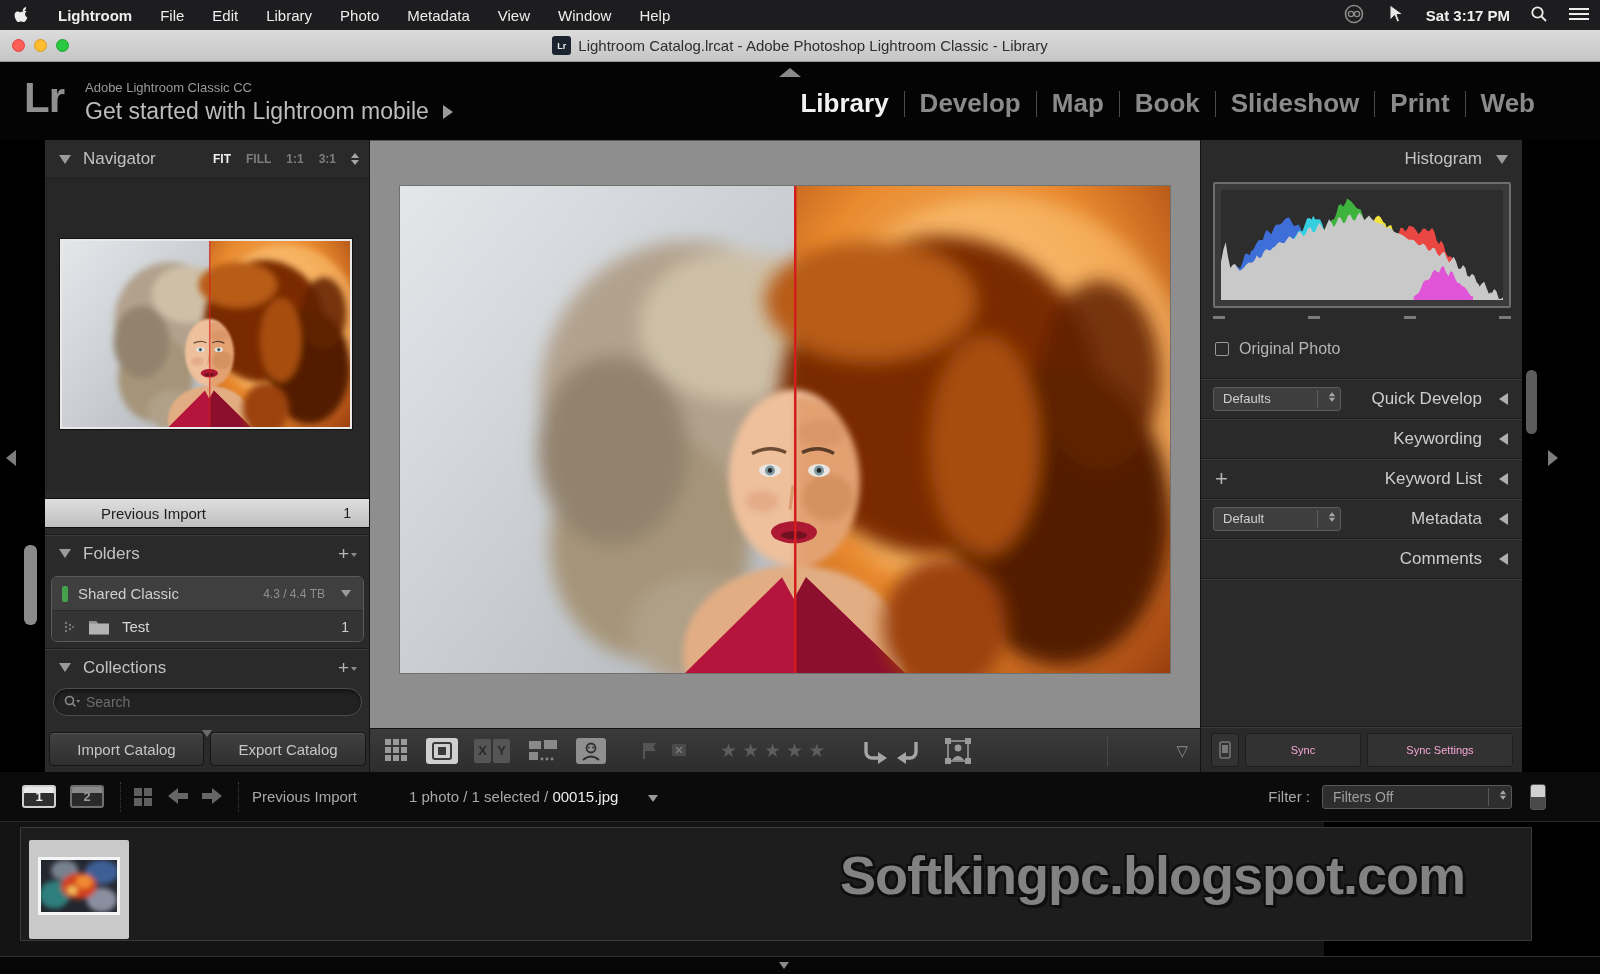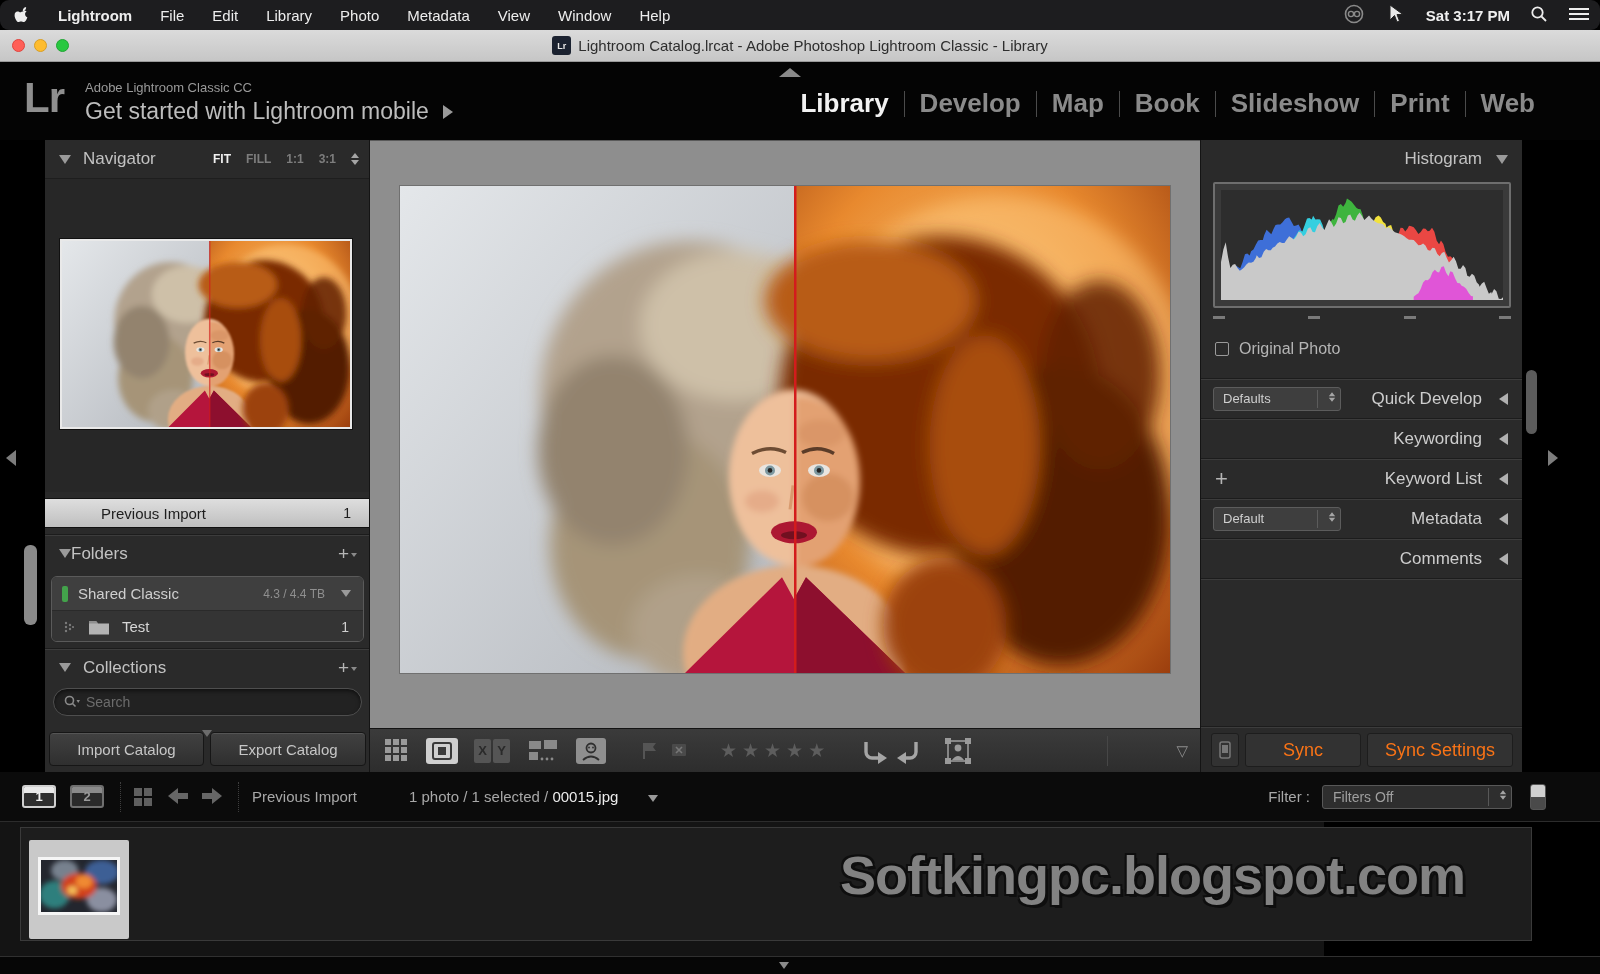--- a/index.html
+++ b/index.html
@@ -3,21 +3,21 @@
 <meta charset="utf-8">
 <style>
   * { margin:0; padding:0; box-sizing:border-box; }
   html,body { background:#000; }
   body { font-family:"Liberation Sans", sans-serif; }
   .screen { position:relative; width:1600px; height:974px; overflow:hidden; background:#000; }
   .abs { position:absolute; }
 
   
   .menubar { position:absolute; left:0; top:0; width:1600px; height:30px; background:#1d1d1f;
-             display:flex; align-items:center; color:#ededed; font-size:15px;border-radius:9px; }
+             display:flex; align-items:center; color:#ededed; font-size:15px; }
   .menubar .mitem { padding:0 14px; height:30px; display:flex; align-items:center; cursor:default; }
   .menubar .appname { font-weight:700; }
   .menu-right { position:absolute; right:10px; top:0; height:30px; display:flex; align-items:center; gap:20px; }
   .clock { font-size:15px; font-weight:600; color:#f0f0f0; }
 
   
   .titlebar { position:absolute; left:0; top:30px; width:1600px; height:32px;
               background:linear-gradient(#dbdbdb,#c6c6c6); border-bottom:1px solid #9a9a9a;
               display:flex; align-items:center; justify-content:center; }
   .tl { position:absolute; left:12px; top:9px; display:flex; gap:9px; }
@@ -97,21 +97,21 @@
   .rsec { position:relative; height:40px; display:flex; align-items:center; }
   .rsec .rlabel { position:absolute; right:40px; font-size:17px; color:#cdcdcd; }
   .rsec .tri-left { position:absolute; right:14px; }
   .rselect { position:relative; margin-left:12px; width:128px; height:24px; background:#3e3e3e; border:1px solid #5c5c5c;
              border-radius:3px; display:flex; align-items:center; color:#cfcfcf; font-size:13px; }
   .rselect .stxt { margin-left:9px; }
   .rselect .sstep { position:absolute; right:4px; top:3px; transform:scale(.8); }
   .rselect .sdiv { position:absolute; right:22px; top:2px; bottom:2px; width:1px; background:#5c5c5c; }
 
   .sync-btn { position:absolute; height:34px; border-radius:3px; border:1px solid #1d1d1d; background:#323232;
-              color:#f97316; font-size:18px; display:flex; align-items:center; justify-content:center; }
+              color:#f9a8d4; font-size:11px; display:flex; align-items:center; justify-content:center; }
 
   
   .center { position:absolute; left:370px; top:140px; width:830px; height:632px; }
   .canvas { position:absolute; left:0; top:0; width:830px; height:588px; background:#8e8e8e; border-top:1px solid #5a5a5a; }
   .mainphoto { position:absolute; left:30px; top:45px; width:770px; height:487px; outline:1px solid #707070; }
   .toolbar { position:absolute; left:0; top:588px; width:830px; height:44px;
              background:linear-gradient(#3b3b3b,#2d2d2d); border-top:1px solid #141414;
              display:flex; align-items:center; }
   .tb-ic { display:flex; align-items:center; justify-content:center; }
   .tb-sep { width:1px; height:30px; background:#474747; }
@@ -342,21 +342,21 @@
       </div>
     </div>
 
     <div class="sel-row" style="margin-top:6px;">
       <span class="lbl">Previous Import</span>
       <span class="cnt">1</span>
     </div>
 
     <div class="phead divrow" style="margin-top:6px;">
       <span class="tri-dn" style="margin-left:14px;"></span>
-      <span class="ptitle" style="">Folders</span>
+      <span class="ptitle" style="margin-left:12px;">Folders</span>
       <div style="position:absolute;right:12px;display:flex;">
         <span class="plus">+</span>
         <span class="plus-caret"></span>
       </div>
     </div>
     <div class="volume-box" style="top:436px;">
       <div class="vol-row1">
         <span class="green-pill"></span>
         <span style="margin-left:10px;font-size:15px;color:#cfcfcf;">Shared Classic</span>
         <span style="position:absolute;right:38px;font-size:12px;color:#8f8f8f;">4.3 / 4.4 TB</span>

